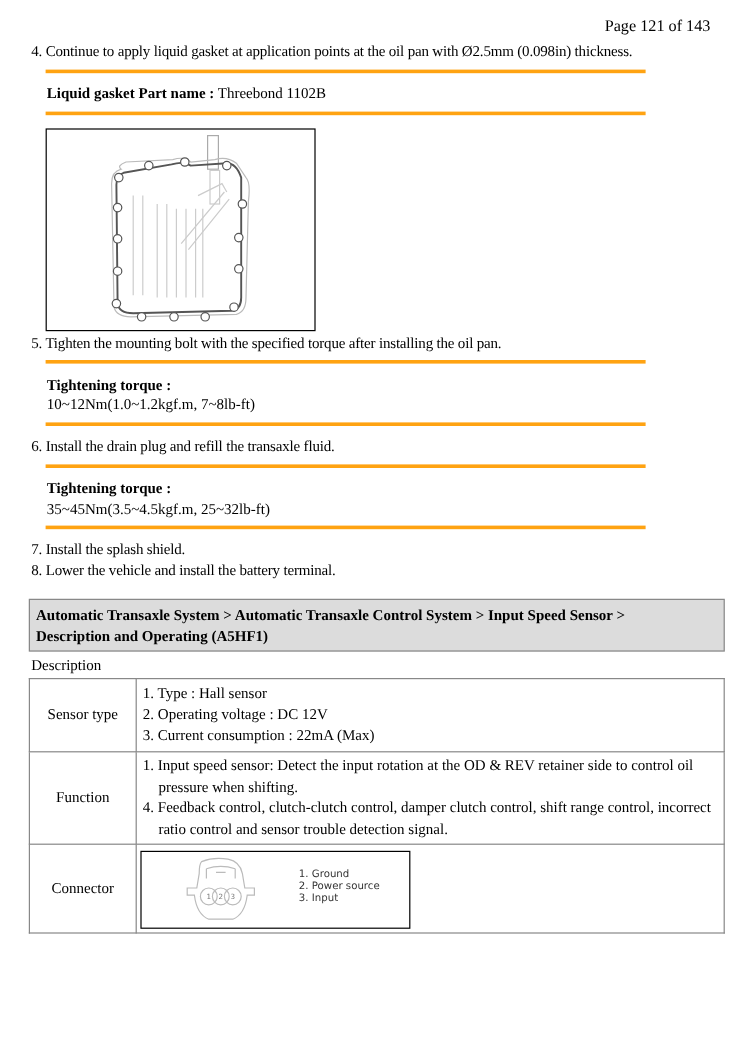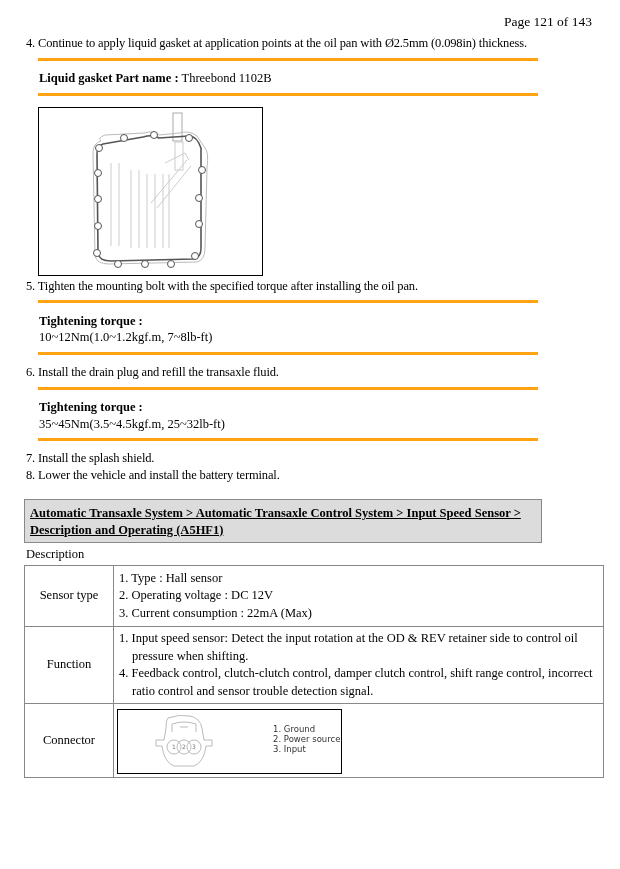--- a/index.html
+++ b/index.html
@@ -15,44 +15,44 @@
     .page-num { right: 28px; top: 14px; font-size: 13.5px; }
     .step { left: 26px; font-size: 12.5px; white-space: nowrap; letter-spacing: -0.15px; }
     .orange-rule { left: 38px; width: 500px; height: 3px; background: #FFA312; }
     .note-text { left: 39px; font-size: 12.5px; white-space: nowrap; }
     .note-text b { font-weight: bold; font-family: Liberation Serif, serif; }
     .figure-box {
       left: 38px; top: 107px; width: 225px; height: 169px;
       border: 1px solid #000; background: #fff;
     }
     .header-box {
-      left: 24px; top: 499px; width: 518px; height: 44px;
+      left: 24px; top: 499px; width: 580px; height: 44px;
       background: #DCDCDC; border: 1px solid #888;
-      padding: 5px 5px; font-weight: bold; font-size: 12.5px; line-height: 17px; text-decoration: underline;
+      padding: 5px 5px; font-weight: bold; font-size: 12.5px; line-height: 17px;
     }
     .desc-label { left: 26px; top: 546px; font-size: 12.5px; }
     table.spec {
       position: absolute; left: 24px; top: 565px; width: 580px;
       border-collapse: collapse; border: 1px solid #888;
     }
     table.spec td {
       border: 1px solid #888; font-size: 12.5px; line-height: 17.5px;
       vertical-align: middle;
     }
     td.lbl { width: 89px; text-align: center; }
     td.val { padding: 2px 5px; }
     .li { padding-left: 13px; text-indent: -13px; }
     .conn-img {
       width: 225px; height: 65px; border: 1.5px solid #000; margin: 5px 0 3px 0;
       position: relative; background: #fff;
     }
     .conn-list {
       position: absolute; left: 131px; top: 14px;
       font-family: "DejaVu Sans", "Liberation Sans", sans-serif;
-      font-size: 8.5px; line-height: 10px; color: #333; margin-left: 24px;
+      font-size: 8.5px; line-height: 10px; color: #333;
     }
   </style>
 </head>
 <body>
 
 <div class="abs page-num">Page 121 of 143</div>
 
 <div class="abs step" style="top:35px;">4. Continue to apply liquid gasket at application points at the oil pan with Ø2.5mm (0.098in) thickness.</div>
 <div class="abs orange-rule" style="top:58px;"></div>
 <div class="abs note-text" style="top:70px;">

